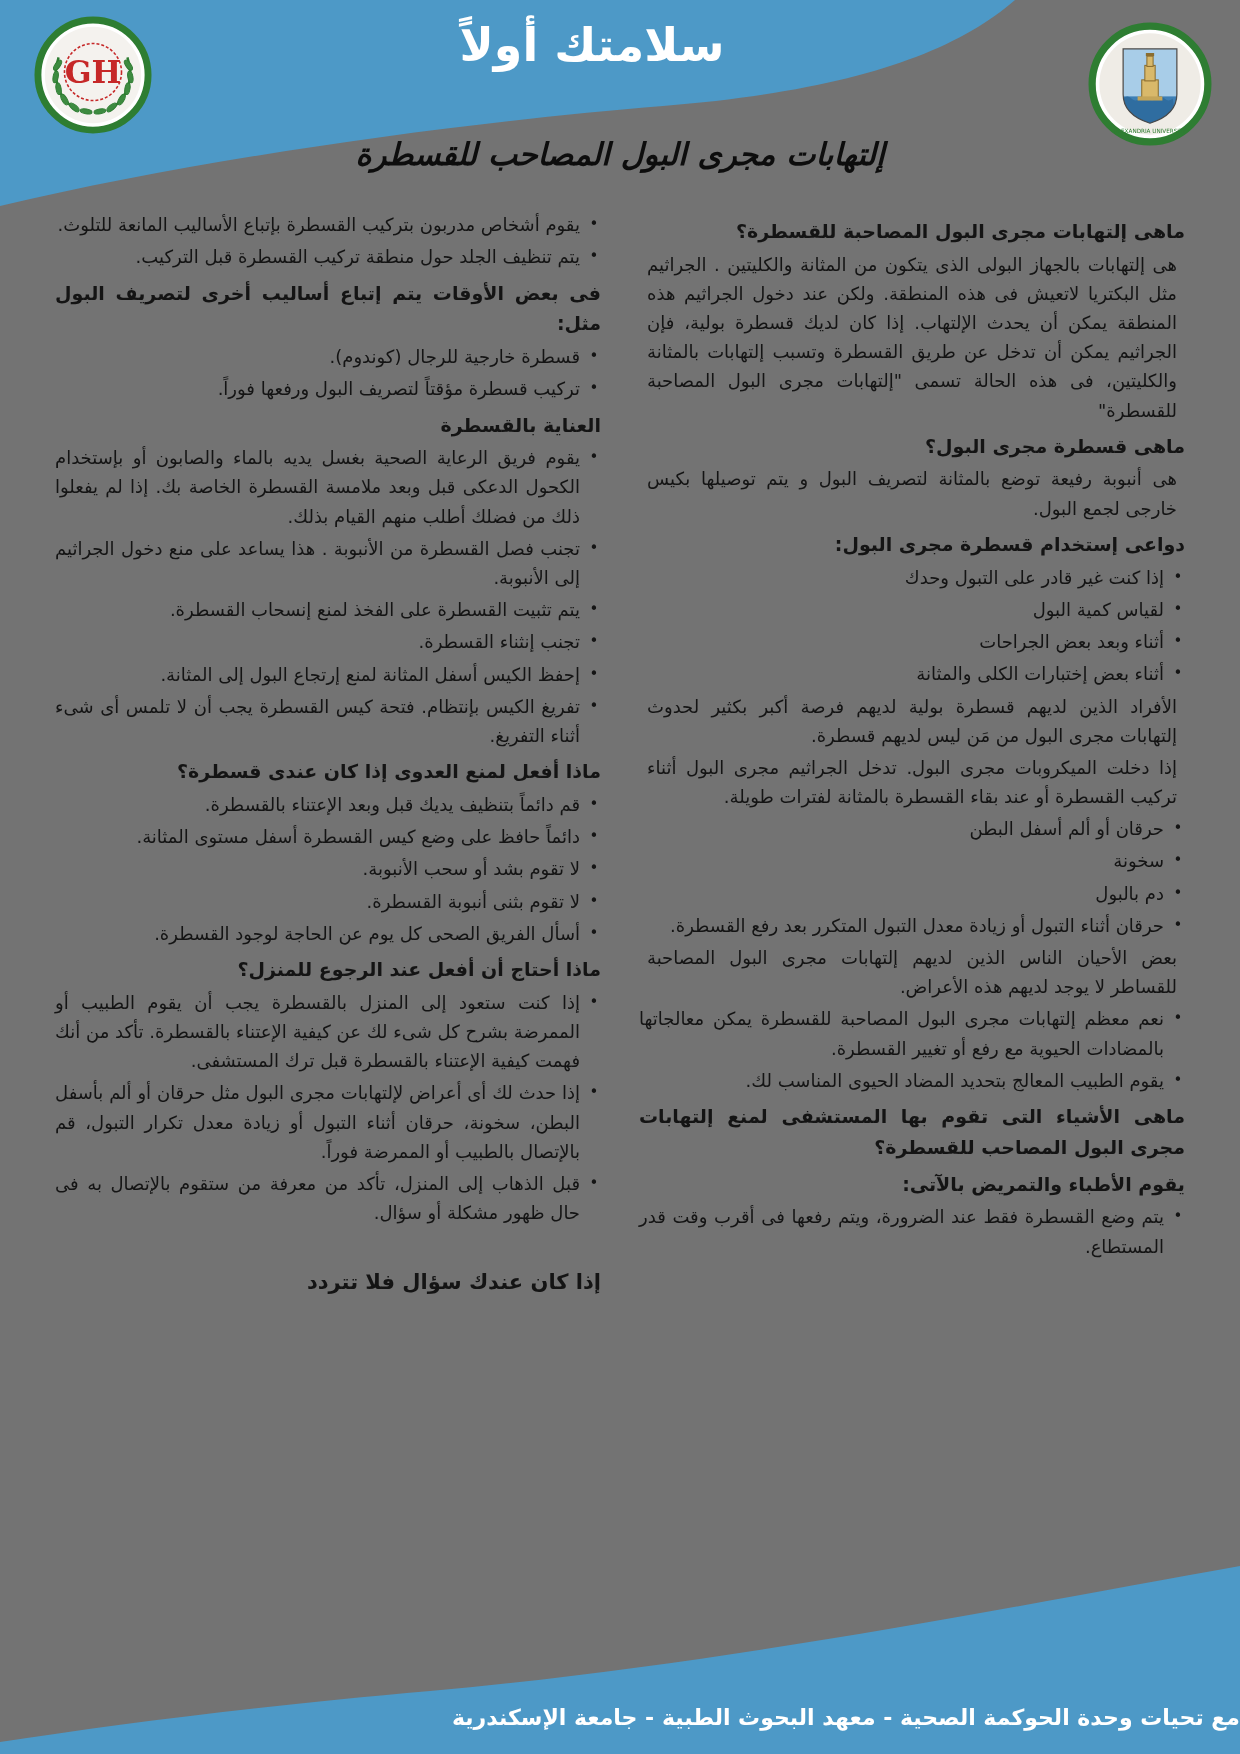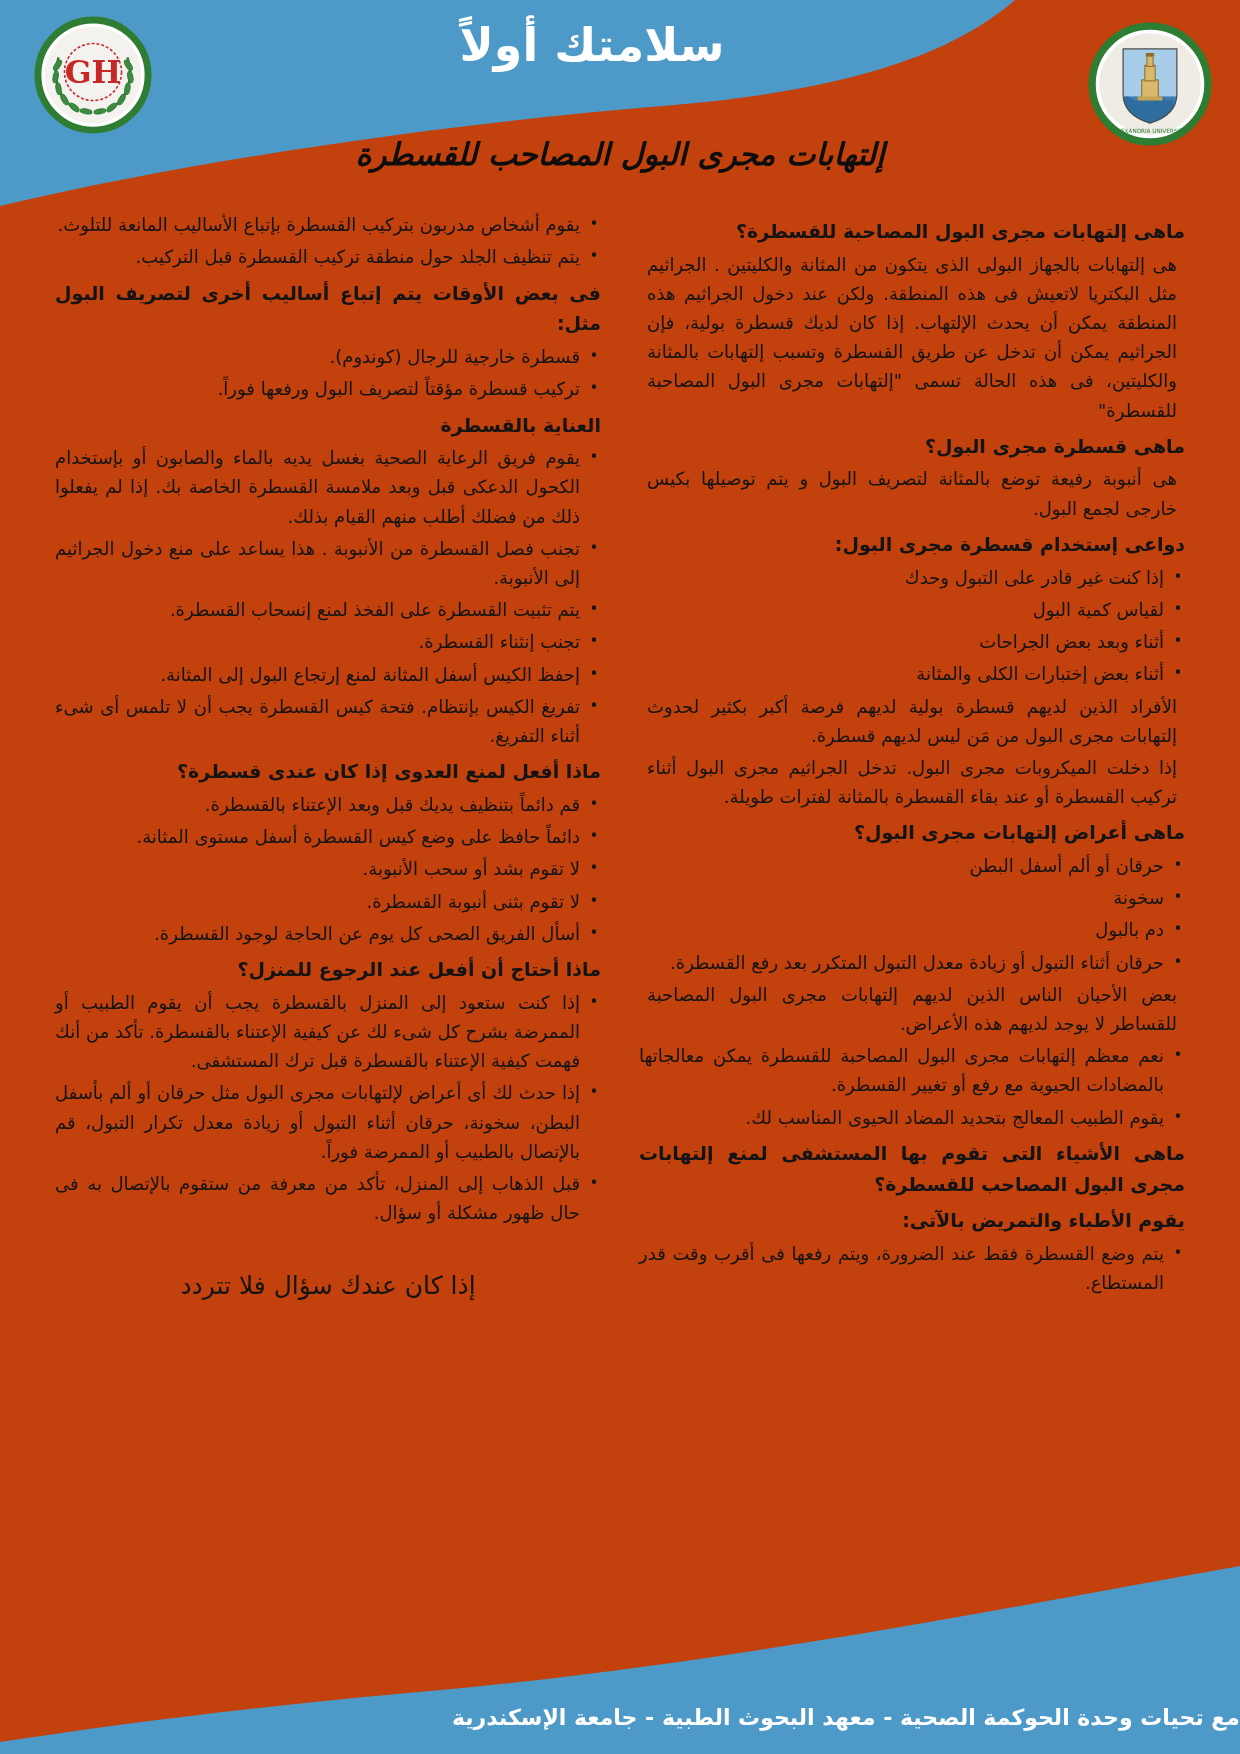--- a/index.html
+++ b/index.html
@@ -1,20 +1,20 @@
 <!DOCTYPE html>
 <html lang="ar" dir="rtl"><head>
 <meta charset="utf-8">
 <style>
   html,body{margin:0;padding:0;background:#e8e8e8;}
   .page{
     position:relative;
     width:1240px;height:1754px;
     margin:0 auto;
-    background:#c2410c;
+    background:#737373;
     overflow:hidden;
     font-family:"DejaVu Sans","DejaVu Serif",sans-serif;
     direction:rtl;
   }
   
   .header-wave{position:absolute;top:0;left:0;width:1240px;height:212px;display:block;}
   .banner-title{
     position:absolute;top:18px;left:0;right:0;
     transform:translateX(-28px);
     text-align:center;
@@ -36,21 +36,21 @@
     color:#141414;
   }
   .col{flex:1 1 0;min-width:0;}
   .block{font-size:18px;line-height:1.62;text-align:justify;margin:0 0 3px;}
   .heading{font-weight:bold;font-size:19px;margin:6px 0 3px;}
   .paragraph{margin:0 8px 3px;}
   .bullet{display:flex;gap:7px;}
   .bullet .dot{flex:0 0 14px;text-align:center;font-size:15px;line-height:1.95;}
   .bullet .txt{flex:1 1 auto;}
   .closing{
-    text-align:center;font-weight:normal;font-size:25px;
+    font-weight:bold;font-size:21px;
     margin-top:40px;line-height:1.5;
   }
   .closing + .closing{margin-top:4px;}
   
   .footer-wave{position:absolute;bottom:0;left:0;width:1240px;height:192px;display:block;}
   .footer-text{
     position:absolute;bottom:24px;left:0;right:0;
     color:#ffffff;font-size:22px;font-weight:bold;
   }
 </style>
@@ -133,21 +133,20 @@
         <div class="block bullet">
           <span class="dot">•</span>
           <span class="txt">أثناء وبعد بعض الجراحات</span>
         </div>
         <div class="block bullet">
           <span class="dot">•</span>
           <span class="txt">أثناء بعض إختبارات الكلى والمثانة</span>
         </div>
         <div class="block paragraph">الأفراد الذين لديهم قسطرة بولية لديهم فرصة أكبر بكثير لحدوث إلتهابات مجرى البول من مَن ليس لديهم قسطرة.</div>
         <div class="block paragraph">إذا دخلت الميكروبات مجرى البول.  تدخل الجراثيم مجرى البول أثناء تركيب القسطرة أو عند بقاء القسطرة بالمثانة لفترات طويلة.</div>
-        <div class="block heading">ماهى أعراض إلتهابات مجرى البول؟</div>
         <div class="block bullet">
           <span class="dot">•</span>
           <span class="txt">حرقان أو ألم أسفل البطن</span>
         </div>
         <div class="block bullet">
           <span class="dot">•</span>
           <span class="txt">سخونة</span>
         </div>
         <div class="block bullet">
           <span class="dot">•</span>

